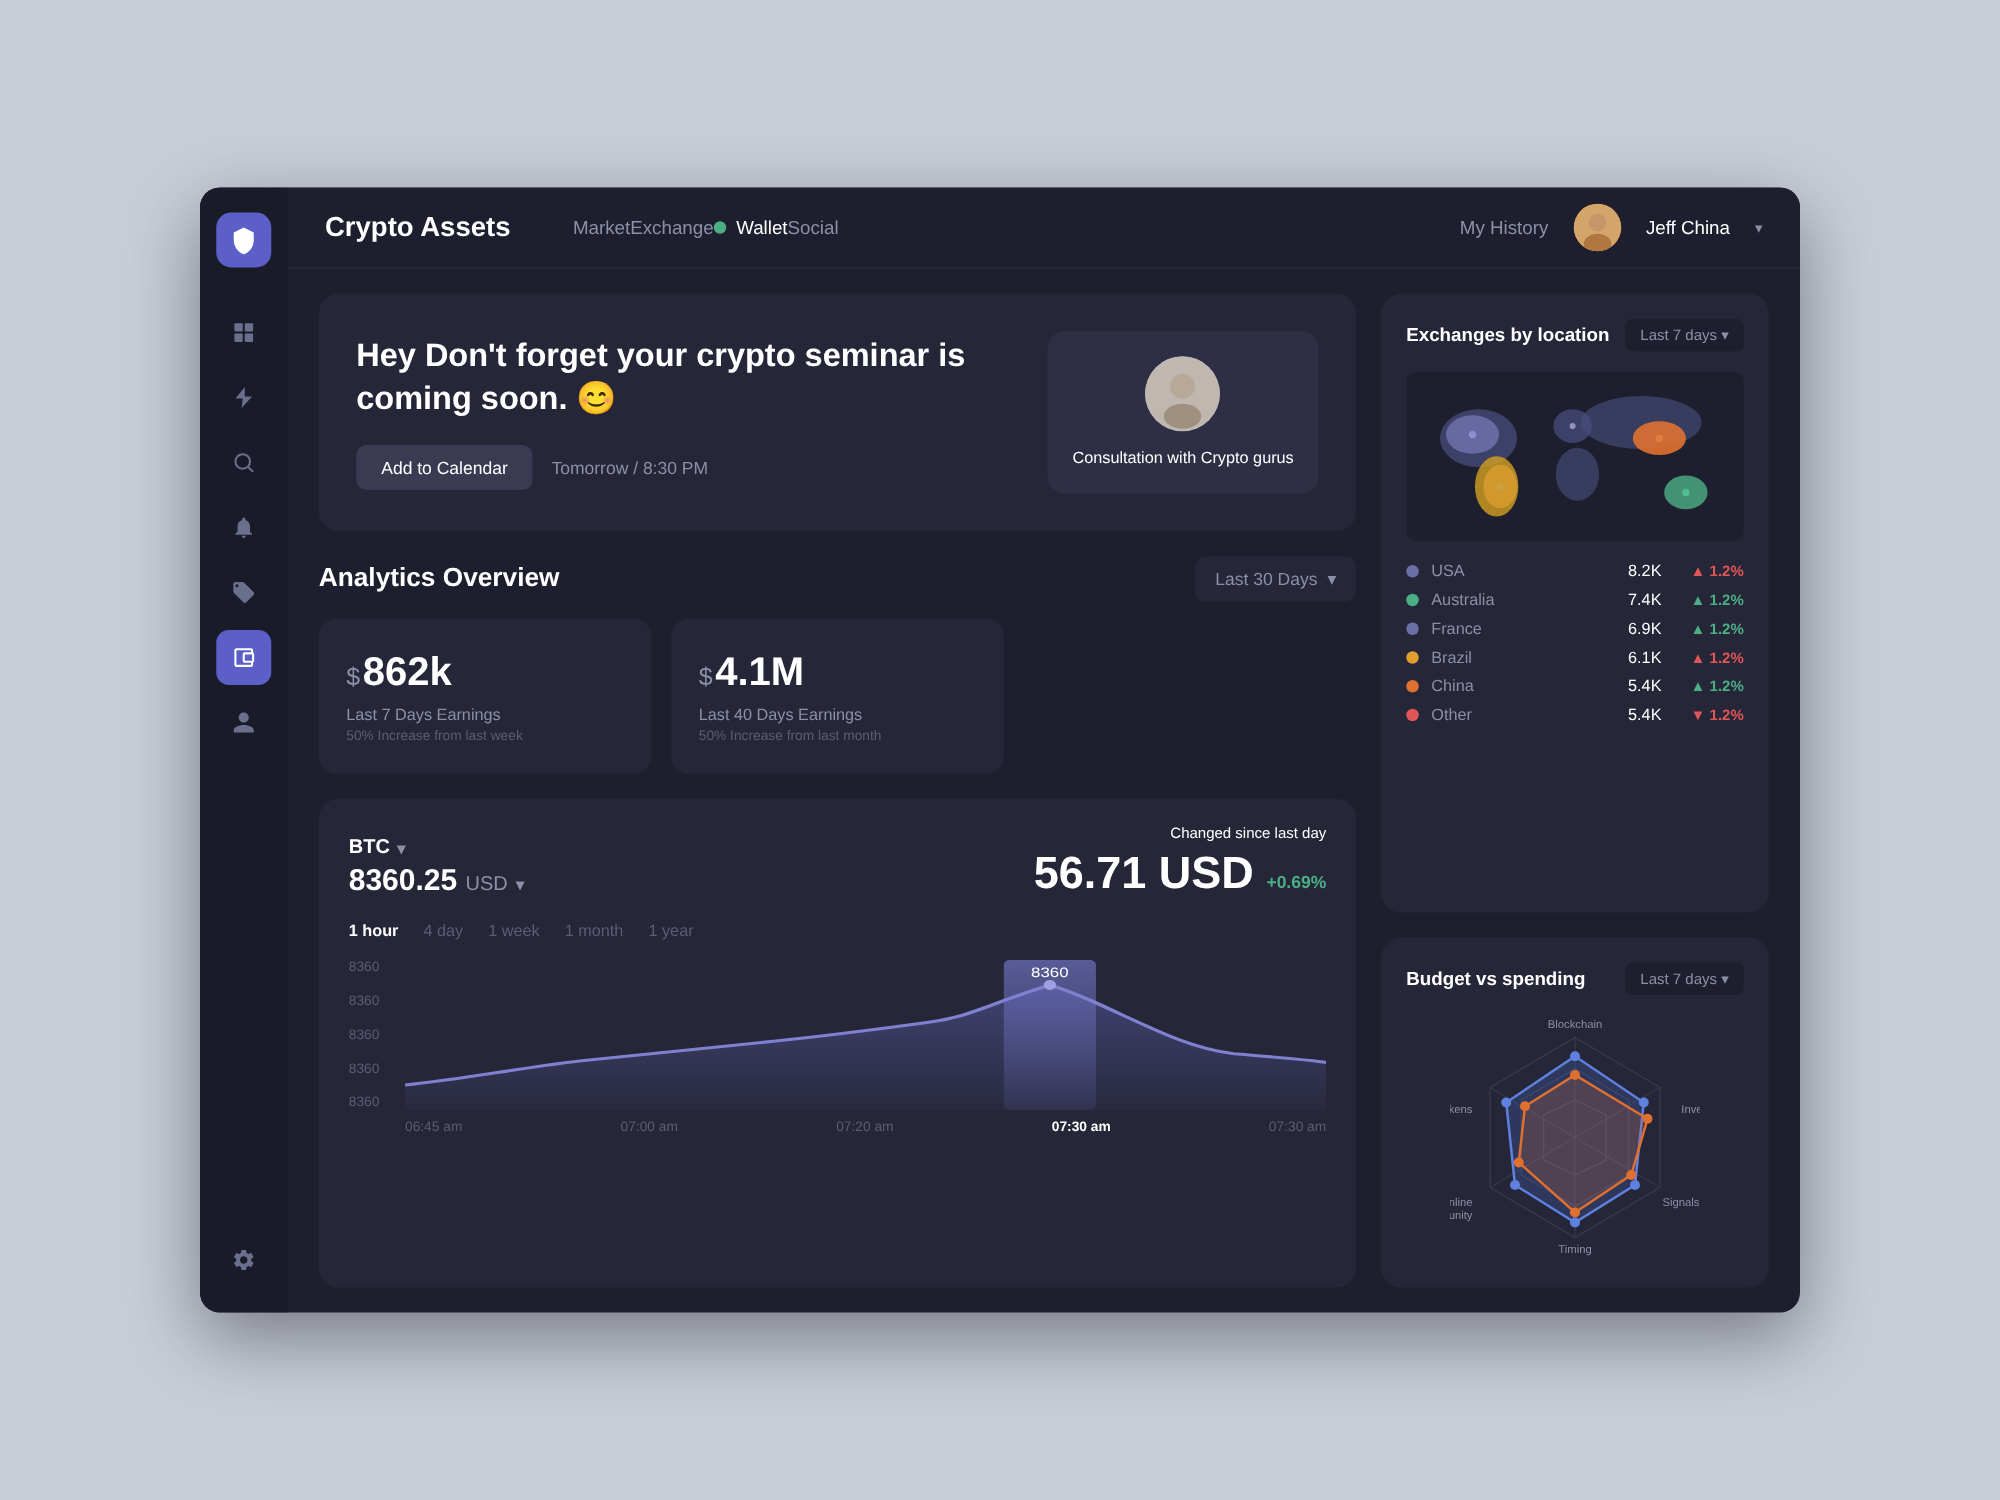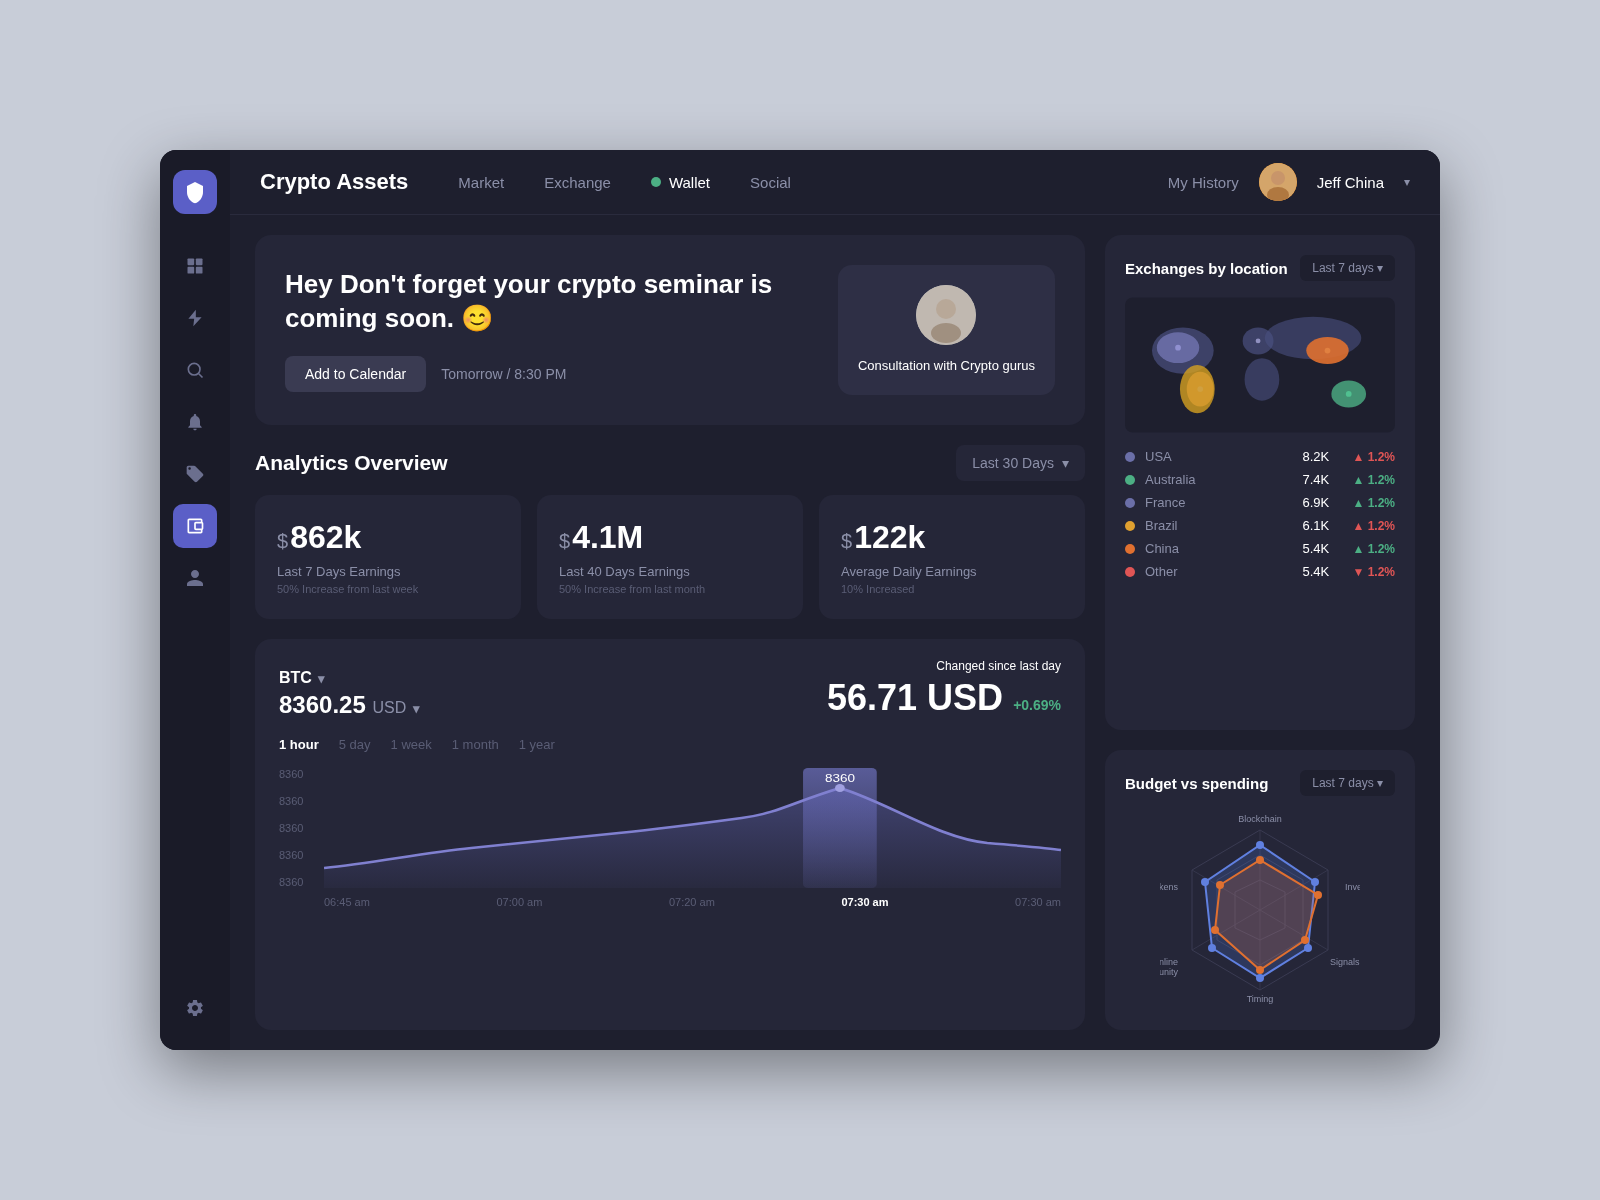--- a/index.html
+++ b/index.html
@@ -91,21 +91,20 @@
     .header-title {
       font-size: 22px;
       font-weight: 700;
       color: #fff;
       margin-right: 50px;
       white-space: nowrap;
     }
     .header-nav {
       display: flex;
       align-items: center;
-      gap: 40px;
       flex: 1;
     }
     .header-nav-item {
       color: #8b8fa8;
       font-size: 15px;
       cursor: pointer;
       white-space: nowrap;
     }
     .header-nav-item.active-wallet {
       display: flex;
@@ -600,27 +599,20 @@
               <div class="stat-label">Last 7 Days Earnings</div>
               <div class="stat-sublabel">50% Increase from last week</div>
             </div>
             <div class="stat-card">
               <div class="stat-value">
                 <span class="currency">$</span><span>4.1M</span>
               </div>
               <div class="stat-label">Last 40 Days Earnings</div>
               <div class="stat-sublabel">50% Increase from last month</div>
             </div>
-            <div class="stat-card">
-              <div class="stat-value">
-                <span class="currency">$</span><span>122k</span>
-              </div>
-              <div class="stat-label">Average Daily Earnings</div>
-              <div class="stat-sublabel">10% Increased</div>
-            </div>
           </div>
         </div>
 
         <div class="chart-section">
           <div class="chart-header">
             <div class="chart-left">
               <div class="chart-currency">
                 <span>BTC</span>
                 <span style="color:#8b8fa8;font-size:13px;">▾</span>
               </div>
@@ -635,21 +627,21 @@
                 <span>Changed since</span> <span>last day</span>
               </div>
               <div class="chart-big-value">
                 <span>56.71 USD</span>
                 <span class="chart-change">+0.69%</span>
               </div>
             </div>
           </div>
           <div class="time-tabs">
             <span class="time-tab active">1 hour</span>
-            <span class="time-tab">5 day</span>
+            <span class="time-tab">4 day</span>
             <span class="time-tab">1 week</span>
             <span class="time-tab">1 month</span>
             <span class="time-tab">1 year</span>
           </div>
           <div class="chart-area">
             <div class="chart-labels-y">
               <span>8360</span>
               <span>8360</span>
               <span>8360</span>
               <span>8360</span>

